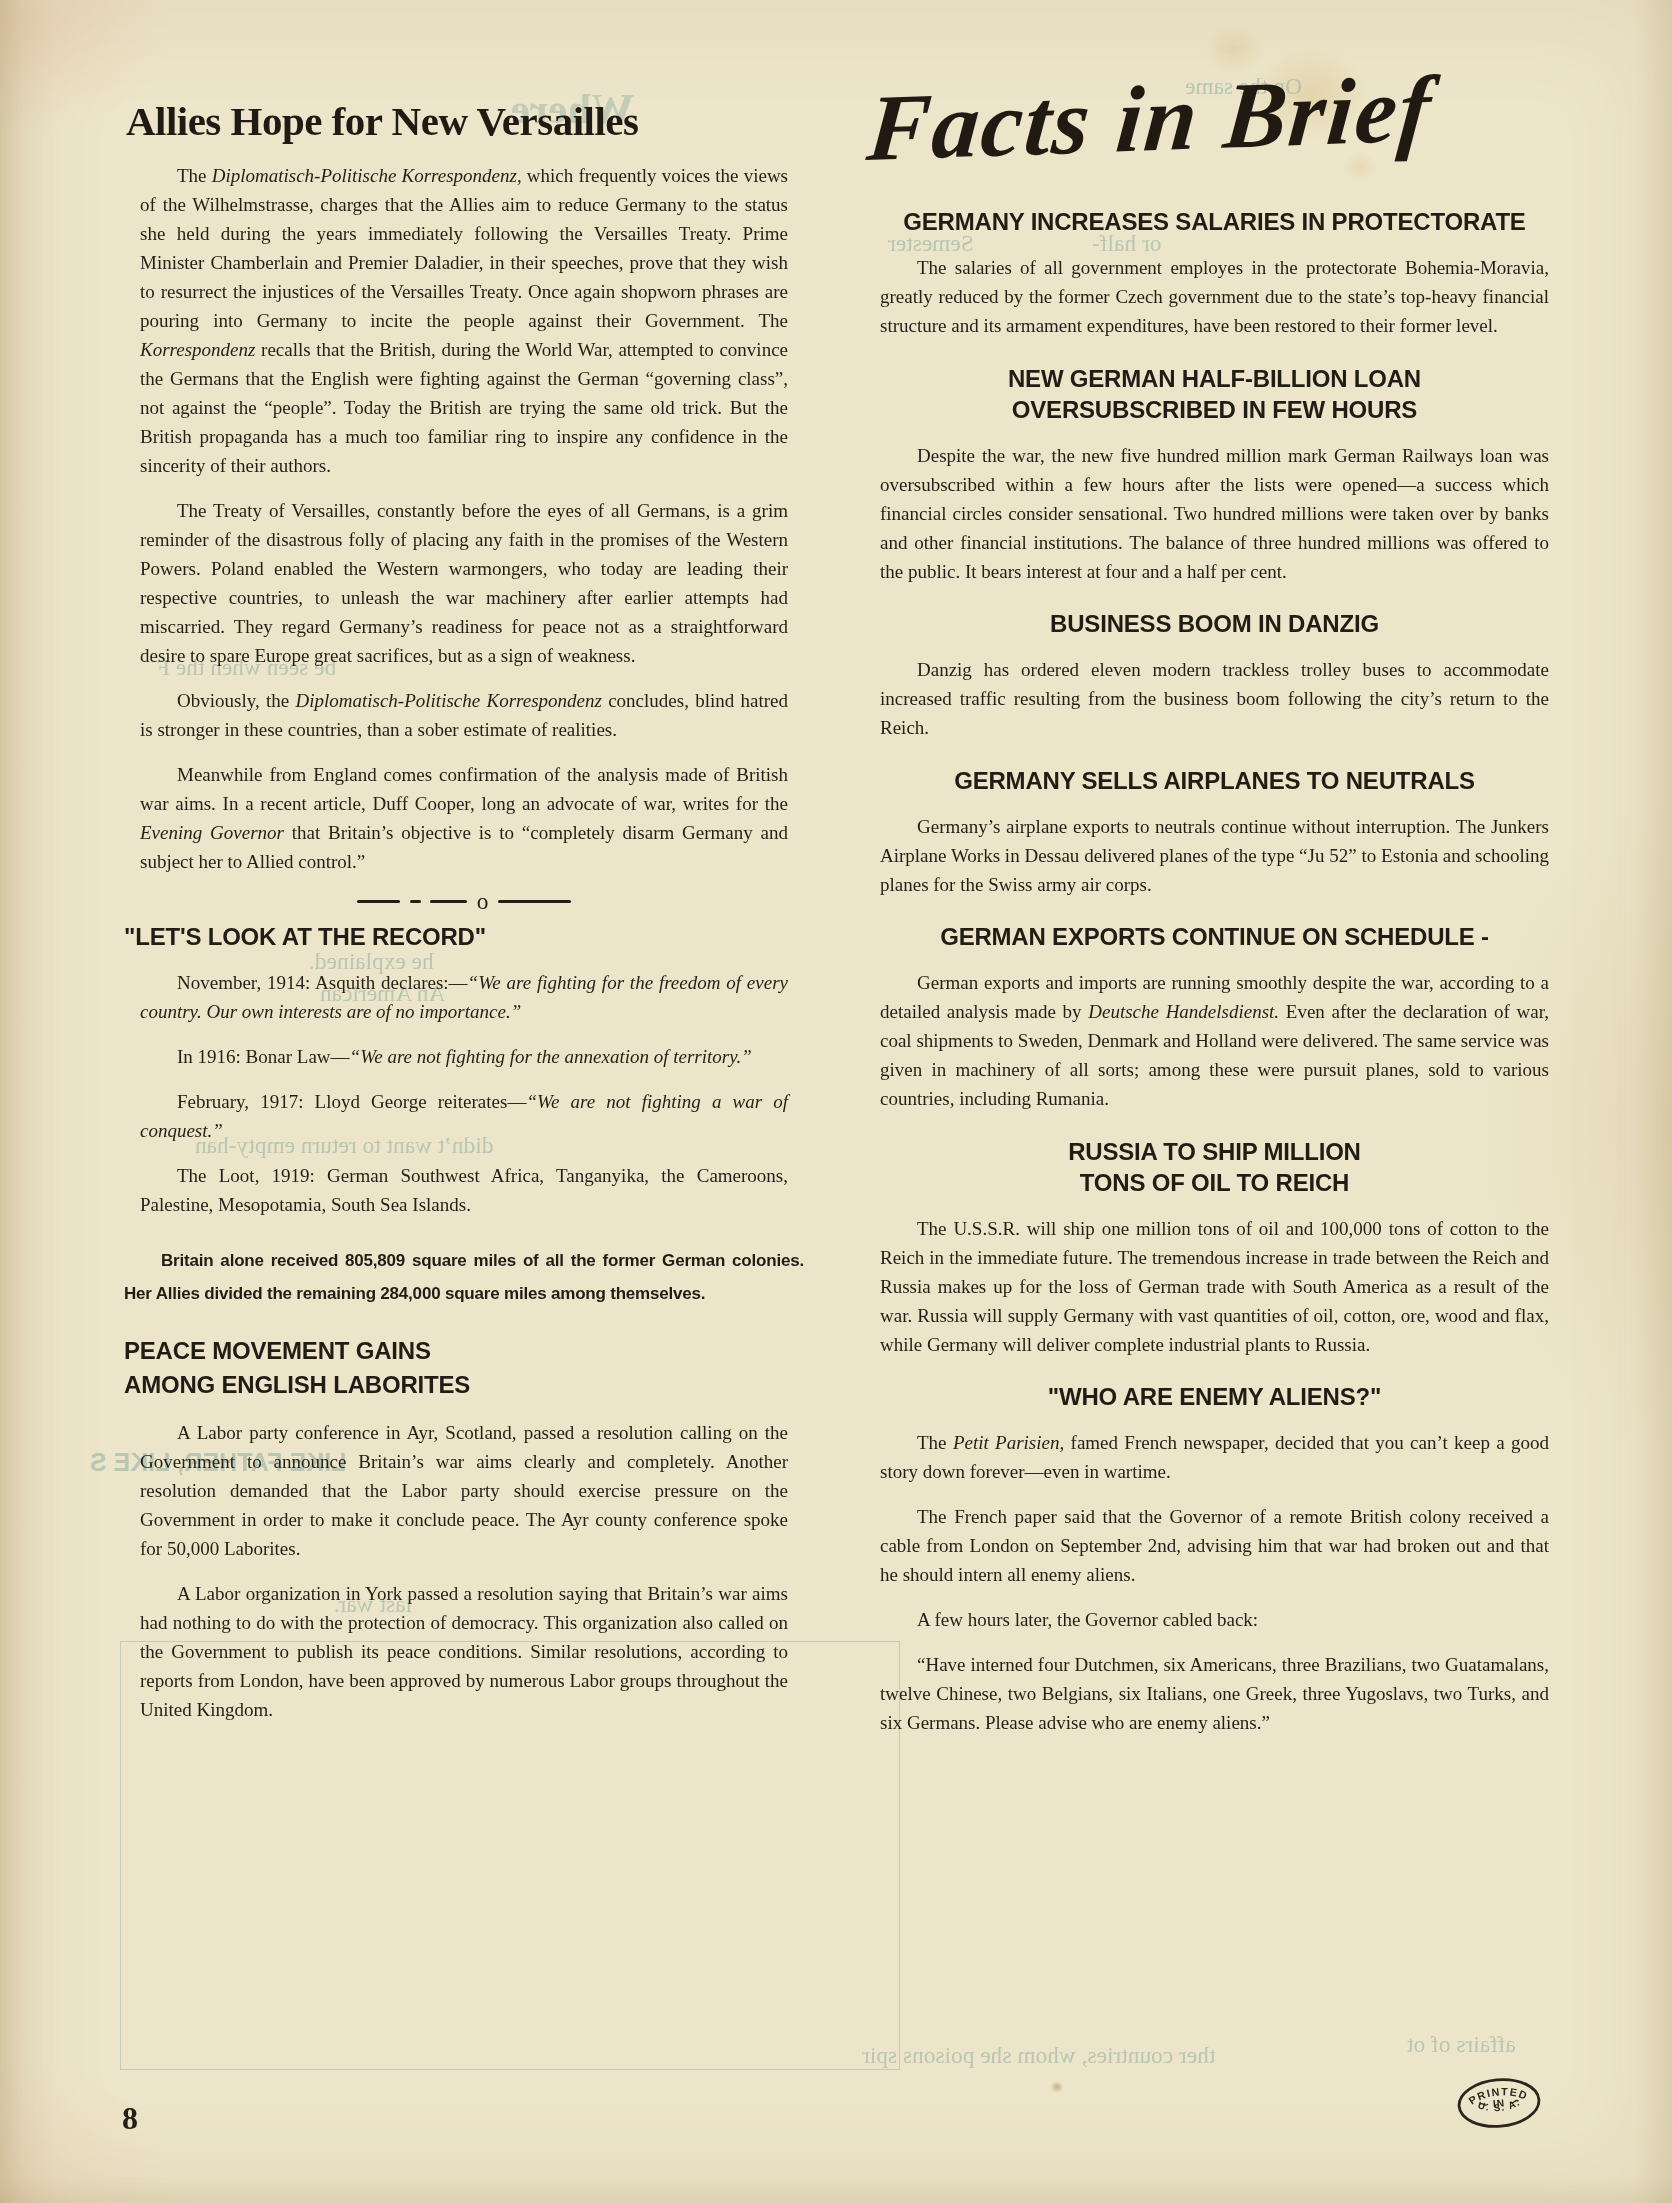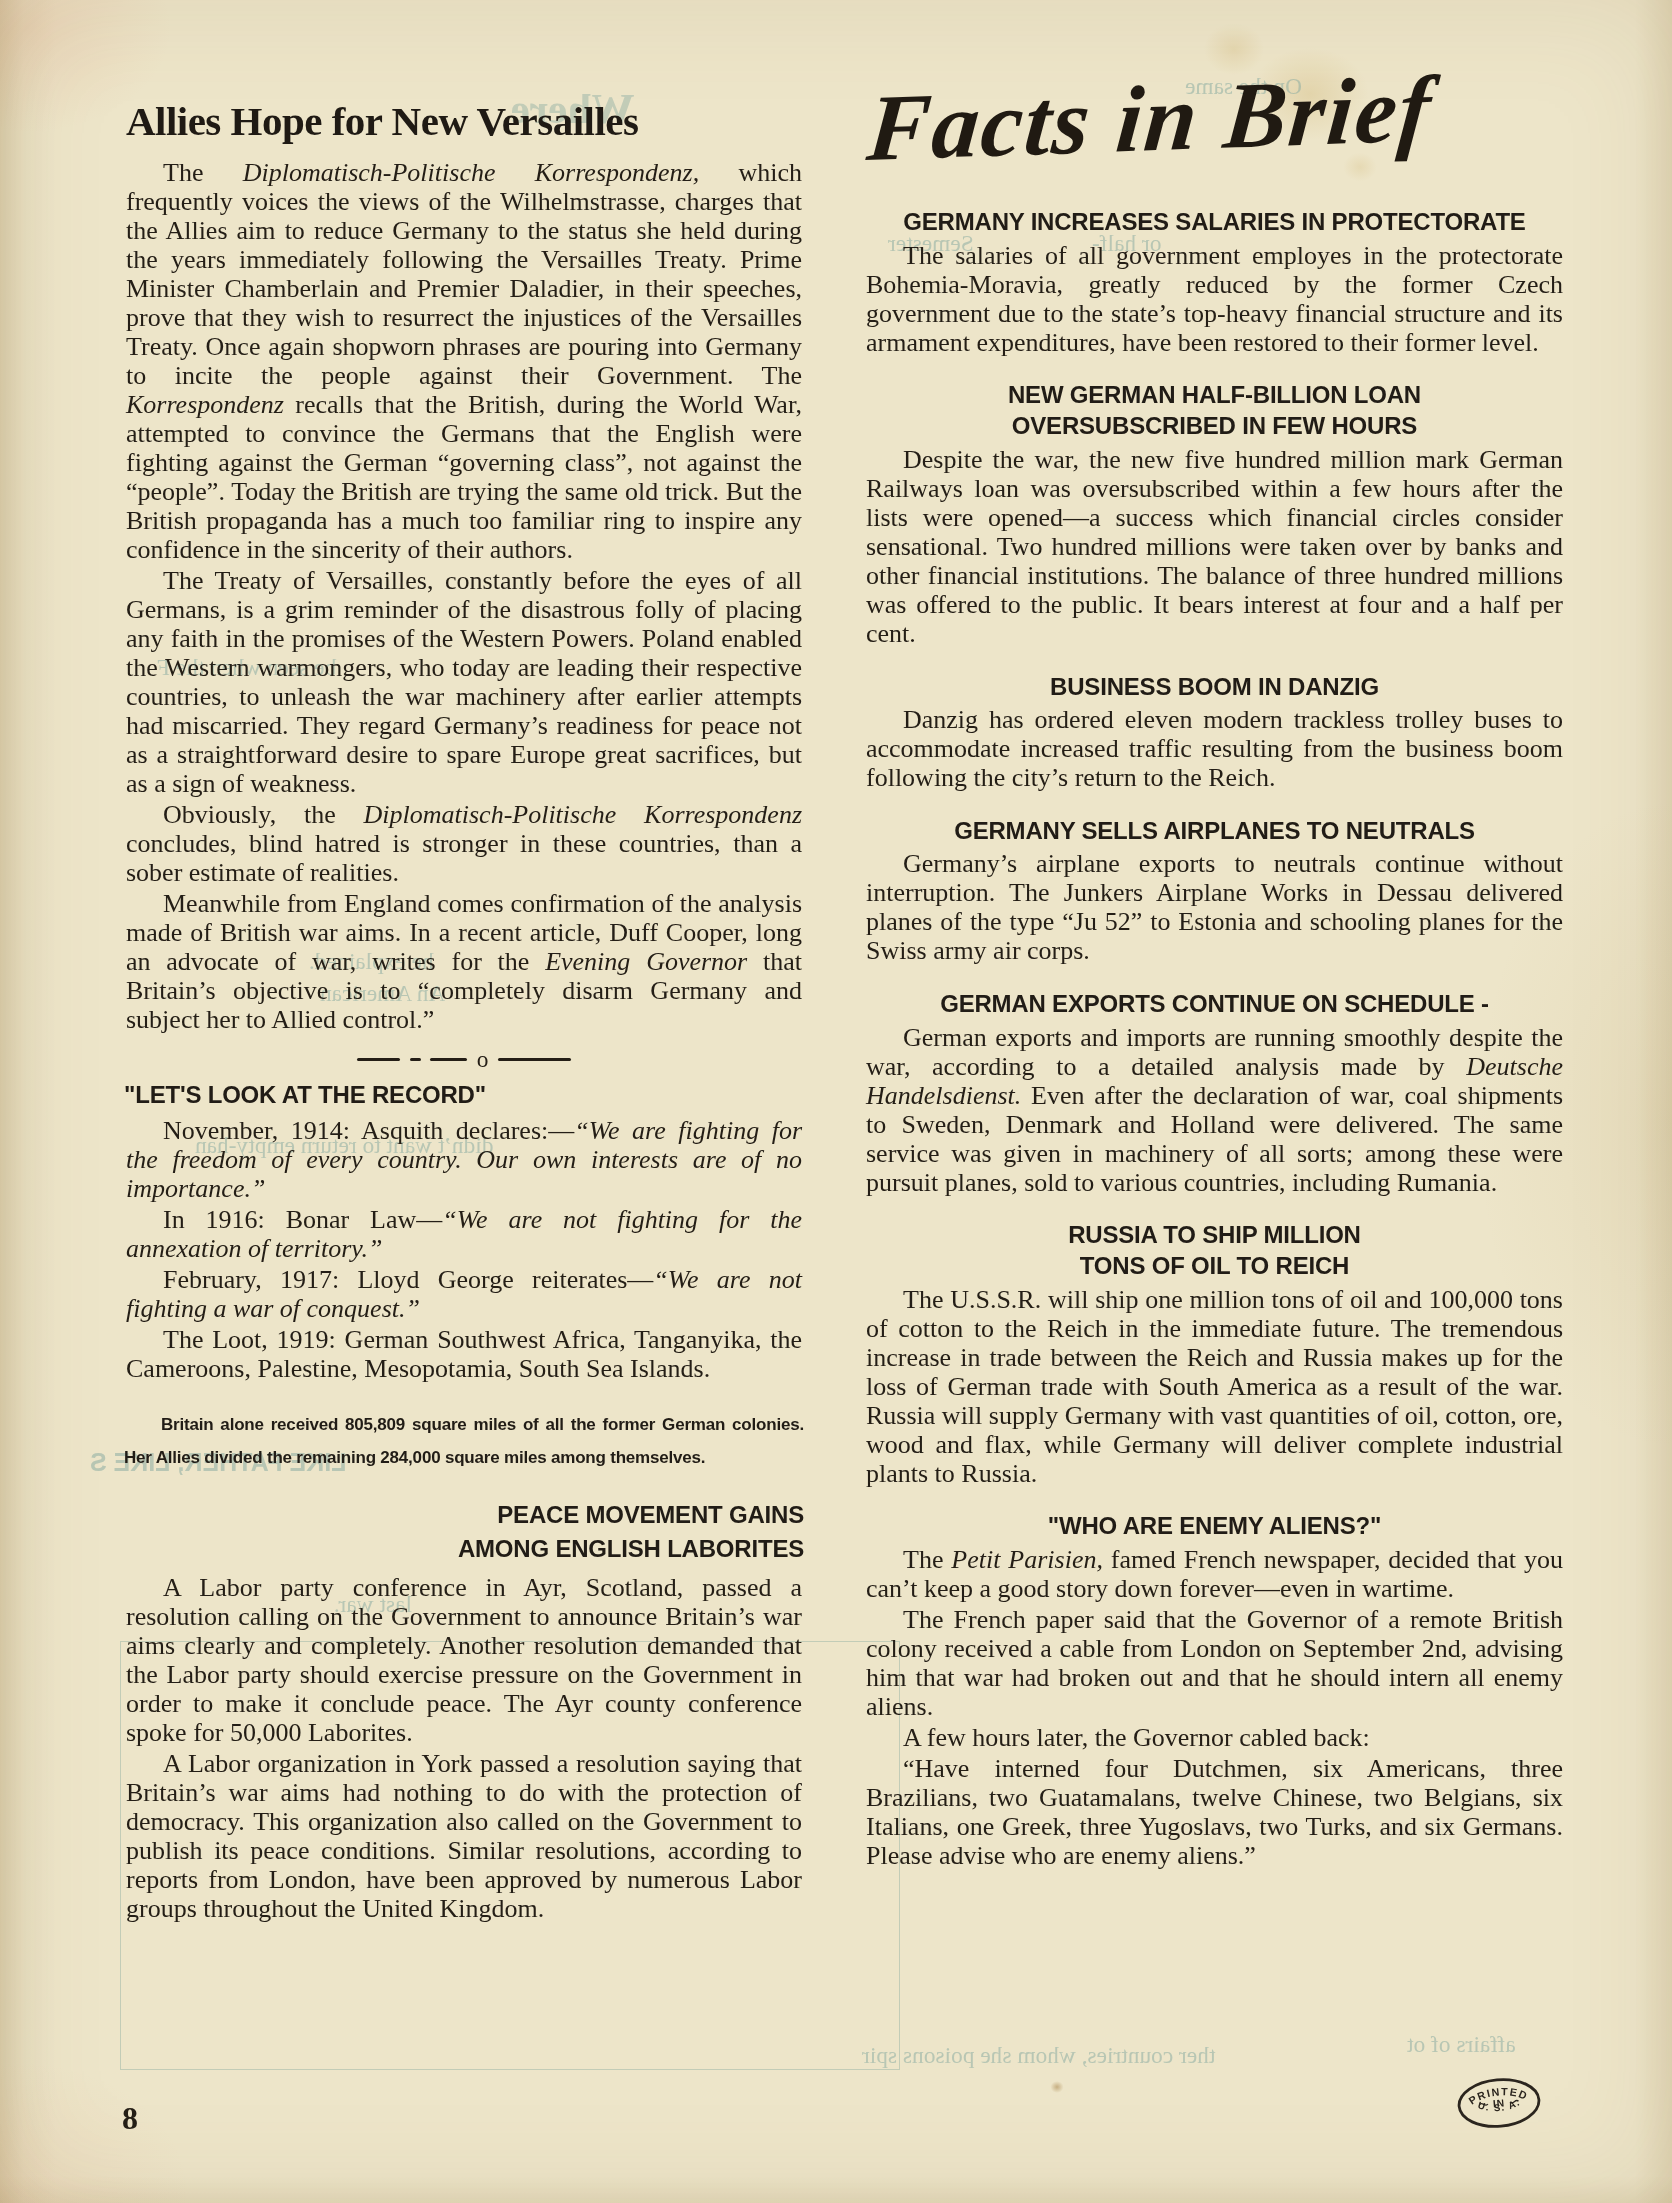--- a/index.html
+++ b/index.html
@@ -20,41 +20,41 @@
     box-shadow: inset 0 0 112px rgba(120,92,40,.12);
     color:#241e16;
   }
   
   .col-left  { position:absolute; left:124px; top:98px;  width:680px; }
   .col-right { position:absolute; left:864px; top:69px;  width:701px; }
 
   
   .bp {
     font-family:"Liberation Serif","DejaVu Serif",serif;
-    font-size:26px; line-height:29px; text-align:justify; text-indent:37px;
-    margin:2px; color:#241e16;
+    font-size:19px; line-height:29px; text-align:justify; text-indent:37px;
+    margin:16px; color:#241e16;
   }
   .it { font-style:italic; }
 
   
   .article-title {
     font-family:"Liberation Serif","DejaVu Serif",serif;
     font-weight:700; font-size:41px; line-height:47px; letter-spacing:-0.5px;
     margin:0 0 13px 1.9px; color:#1f1a14;
   }
 
   
   .sh {
     font-family:"Liberation Sans","DejaVu Sans",sans-serif;
     font-weight:700; font-size:24px; line-height:31px; letter-spacing:-0.2px;
     margin:20.6px 0 5.6px; color:#211c16;
   }
   .sh .hl { display:block; }
   .sh.rec   { margin:7.5px 0 5.6px; }
-  .sh.peace { margin:24px 0 7.5px; line-height:34px;text-align:right; }
+  .sh.peace { margin:24px 0 7.5px; line-height:34px; }
 
   
   .divider { display:flex; align-items:center; justify-content:center; gap:9.4px; margin:17px 0 11.2px; }
   .divider .seg { height:2.8px; background:#241e16; border-radius:1.9px; }
   .divider .sA { width:43px; } .divider .sB { width:11.2px; }
   .divider .sC { width:37px; } .divider .sD { width:73px; }
   .divider .o  { font-family:"Liberation Serif",serif; font-size:23.4px; line-height:17px; }
 
   
   .bold-note {

